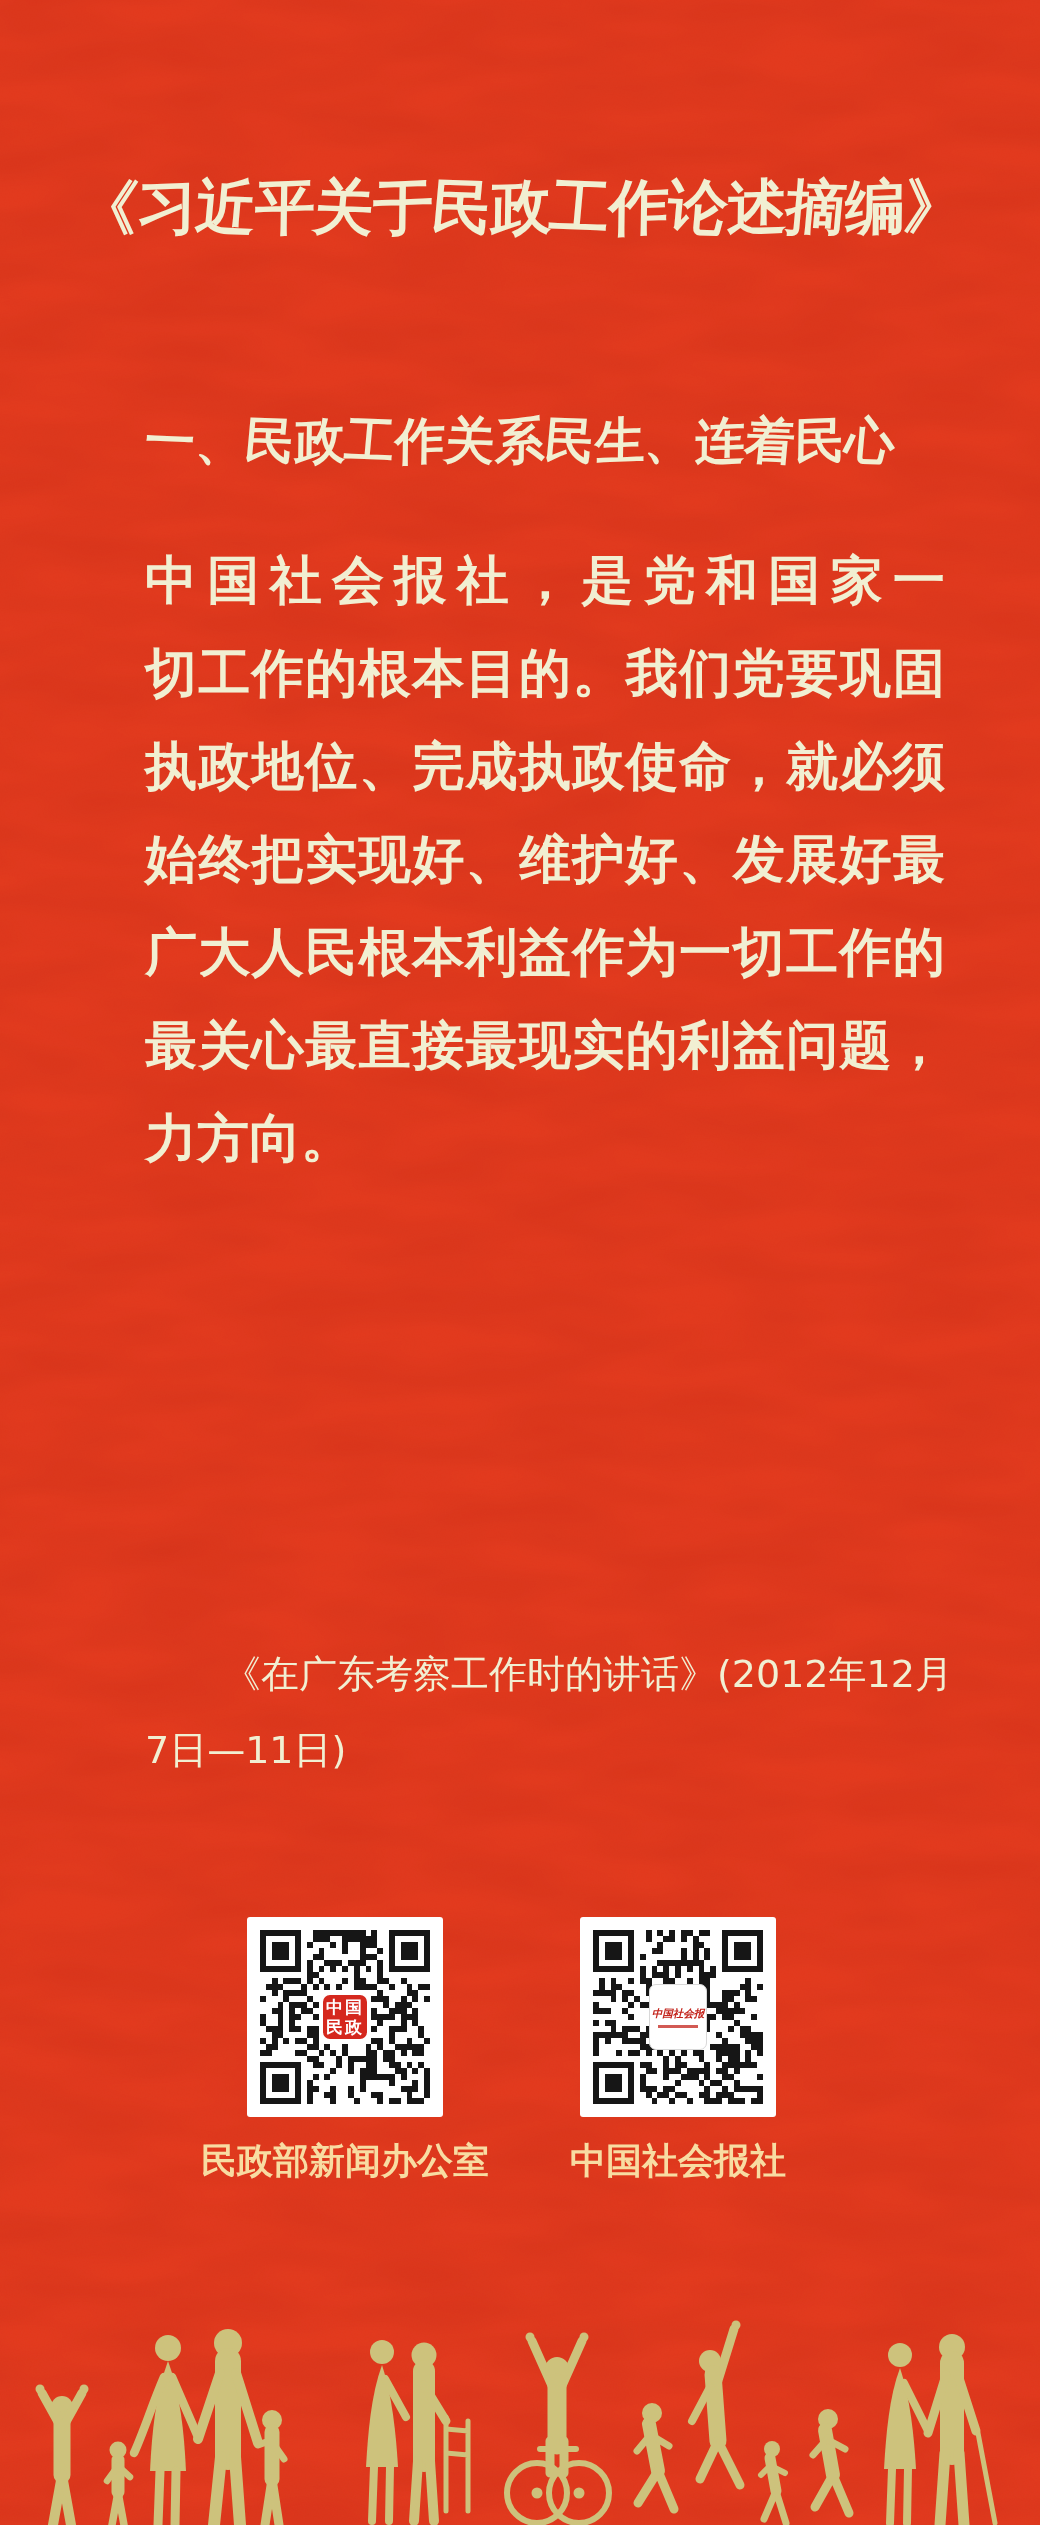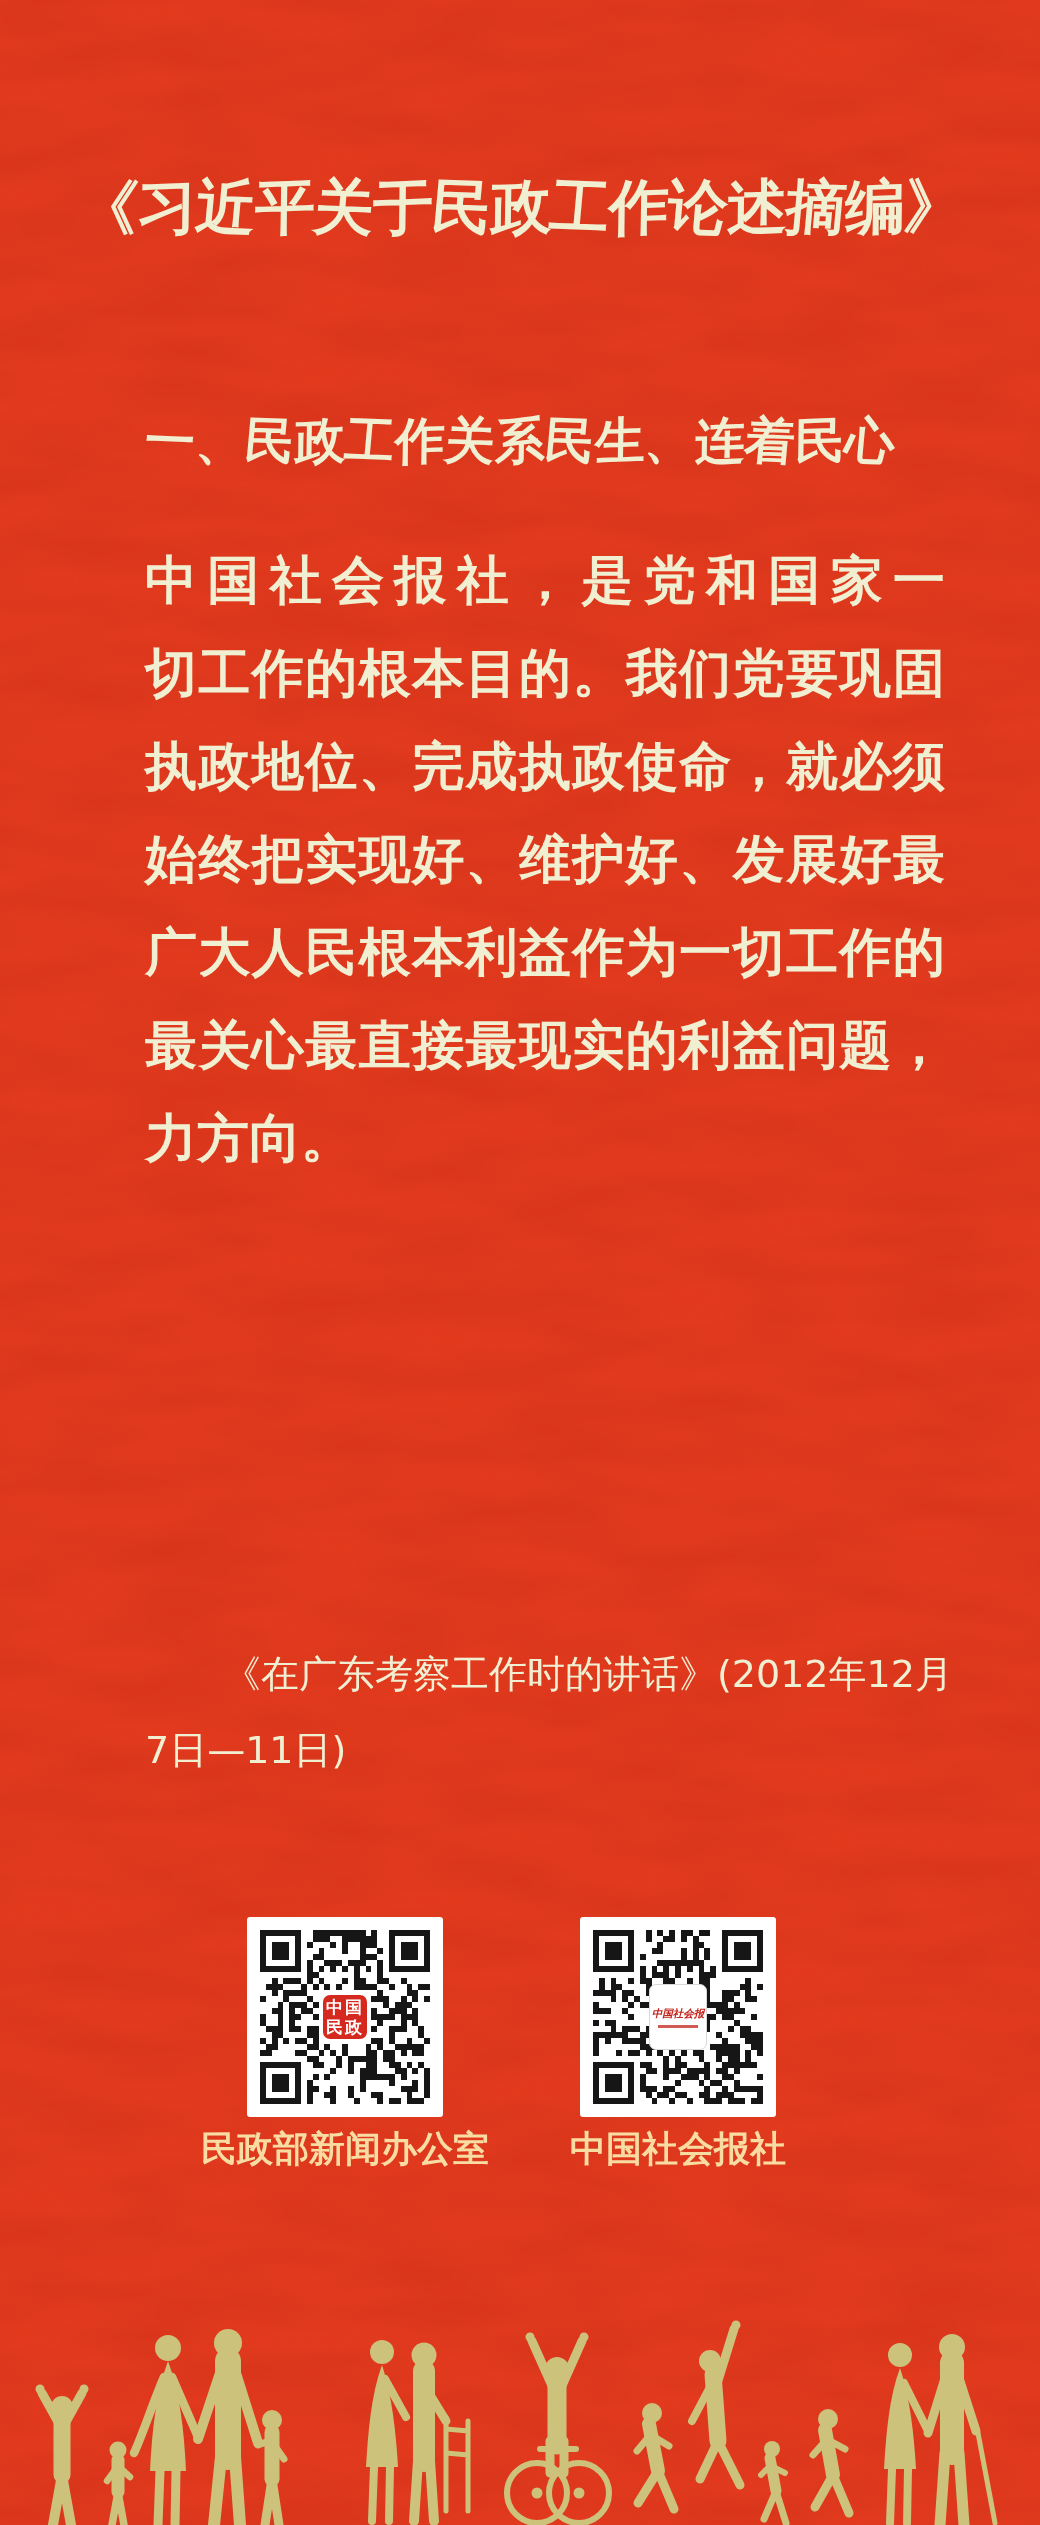--- a/index.html
+++ b/index.html
@@ -64,21 +64,21 @@
     color:#fff;font-weight:700;font-size:17px;line-height:20px;
     letter-spacing:2px;word-break:break-all;padding:2px;box-sizing:border-box;
   }
   .qr-logo.paper{
     width:58px;height:66px;background:#fff;border:1px solid #d8d8d8;border-radius:7px;
     color:#C3231B;font-weight:700;font-style:italic;font-size:10.5px;white-space:nowrap;
     flex-direction:column;gap:4px;box-sizing:border-box;
   }
   .qr-logo.paper::after{content:"";display:block;width:40px;height:3px;background:#C3231B;opacity:.75;}
   .qr-label{
-    margin-top:8px;width:max-content;white-space:nowrap;
+    margin-top:20px;width:max-content;white-space:nowrap;
     font-size:36px;font-weight:700;color:var(--gold,#F8DCA2);
   }
   .silhouettes{position:absolute;left:0;bottom:0;width:1040px;height:280px;}
   .sil-stroke{fill:none;stroke:var(--olive,#CDC27C);stroke-linecap:round;stroke-linejoin:round;}
   .sil-fill{fill:var(--olive,#CDC27C);stroke:none;}
 </style>
 </head>
 <body>
 
 <div class="poster" style="--bg: #E2391D; --cream: #F1EFD2; --gold: #F8DCA2; --olive: #CDC27C; --seal_red: #D5281E; --qr_dark: #161616;">

